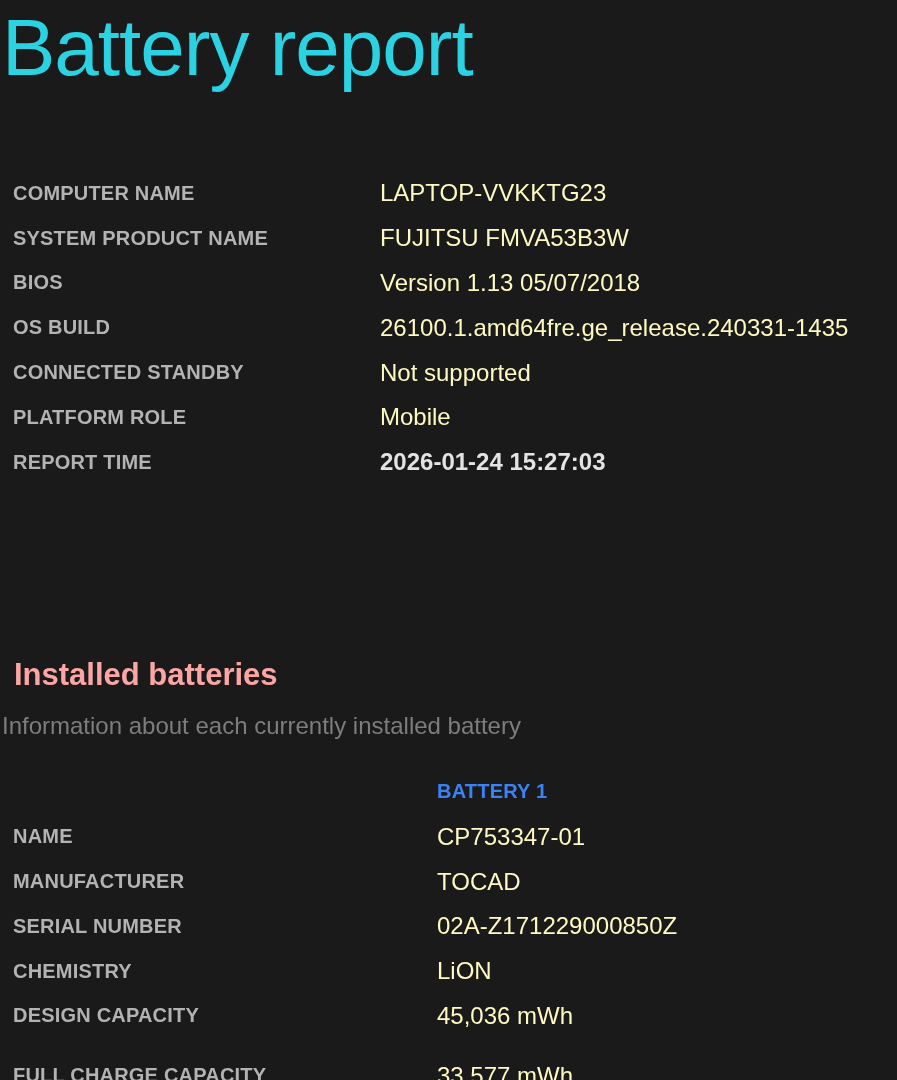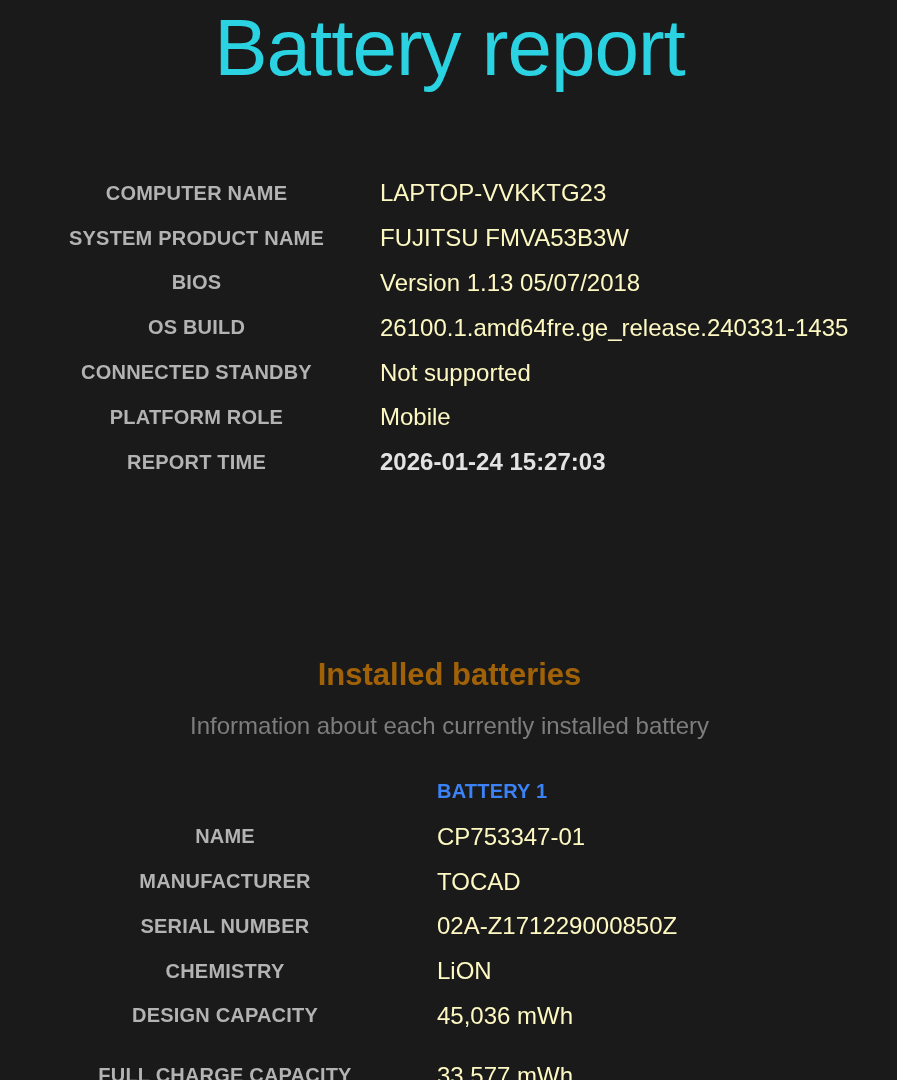--- a/index.html
+++ b/index.html
@@ -9,21 +9,20 @@
     width: 897px;
     height: 1080px;
     background: #1a1a1a;
     overflow: hidden;
     font-family: "Liberation Sans", sans-serif;
   }
   .page {
     width: 897px;
     height: 916px;
     position: relative;
-    text-align: center;
   }
   
   .page-title {
     margin: 0;
     padding: 0 0 0 2px;
     font-size: 80px;
     line-height: 96px;
     font-weight: 400;
     letter-spacing: -1px;
     color: #2ad2e2;
@@ -54,26 +53,26 @@
   }
   .val.bold {
     font-weight: 700;
     color: #e3e3e3;
   }
   
   .section {
     margin-top: 170px;
   }
   .section-heading {
-    margin: 0;
+    margin: 12px;
     padding-left: 2px;
     font-size: 31px;
     line-height: 39px;
     font-weight: 600;
-    color: #a16207;
+    color: #fca5a5;
   }
   .section-subtitle {
     margin-top: 18px;
     padding-left: 2px;
     font-size: 24px;
     font-weight: 400;
     color: #7d7d7d;
   }
   
   .battery-table {

